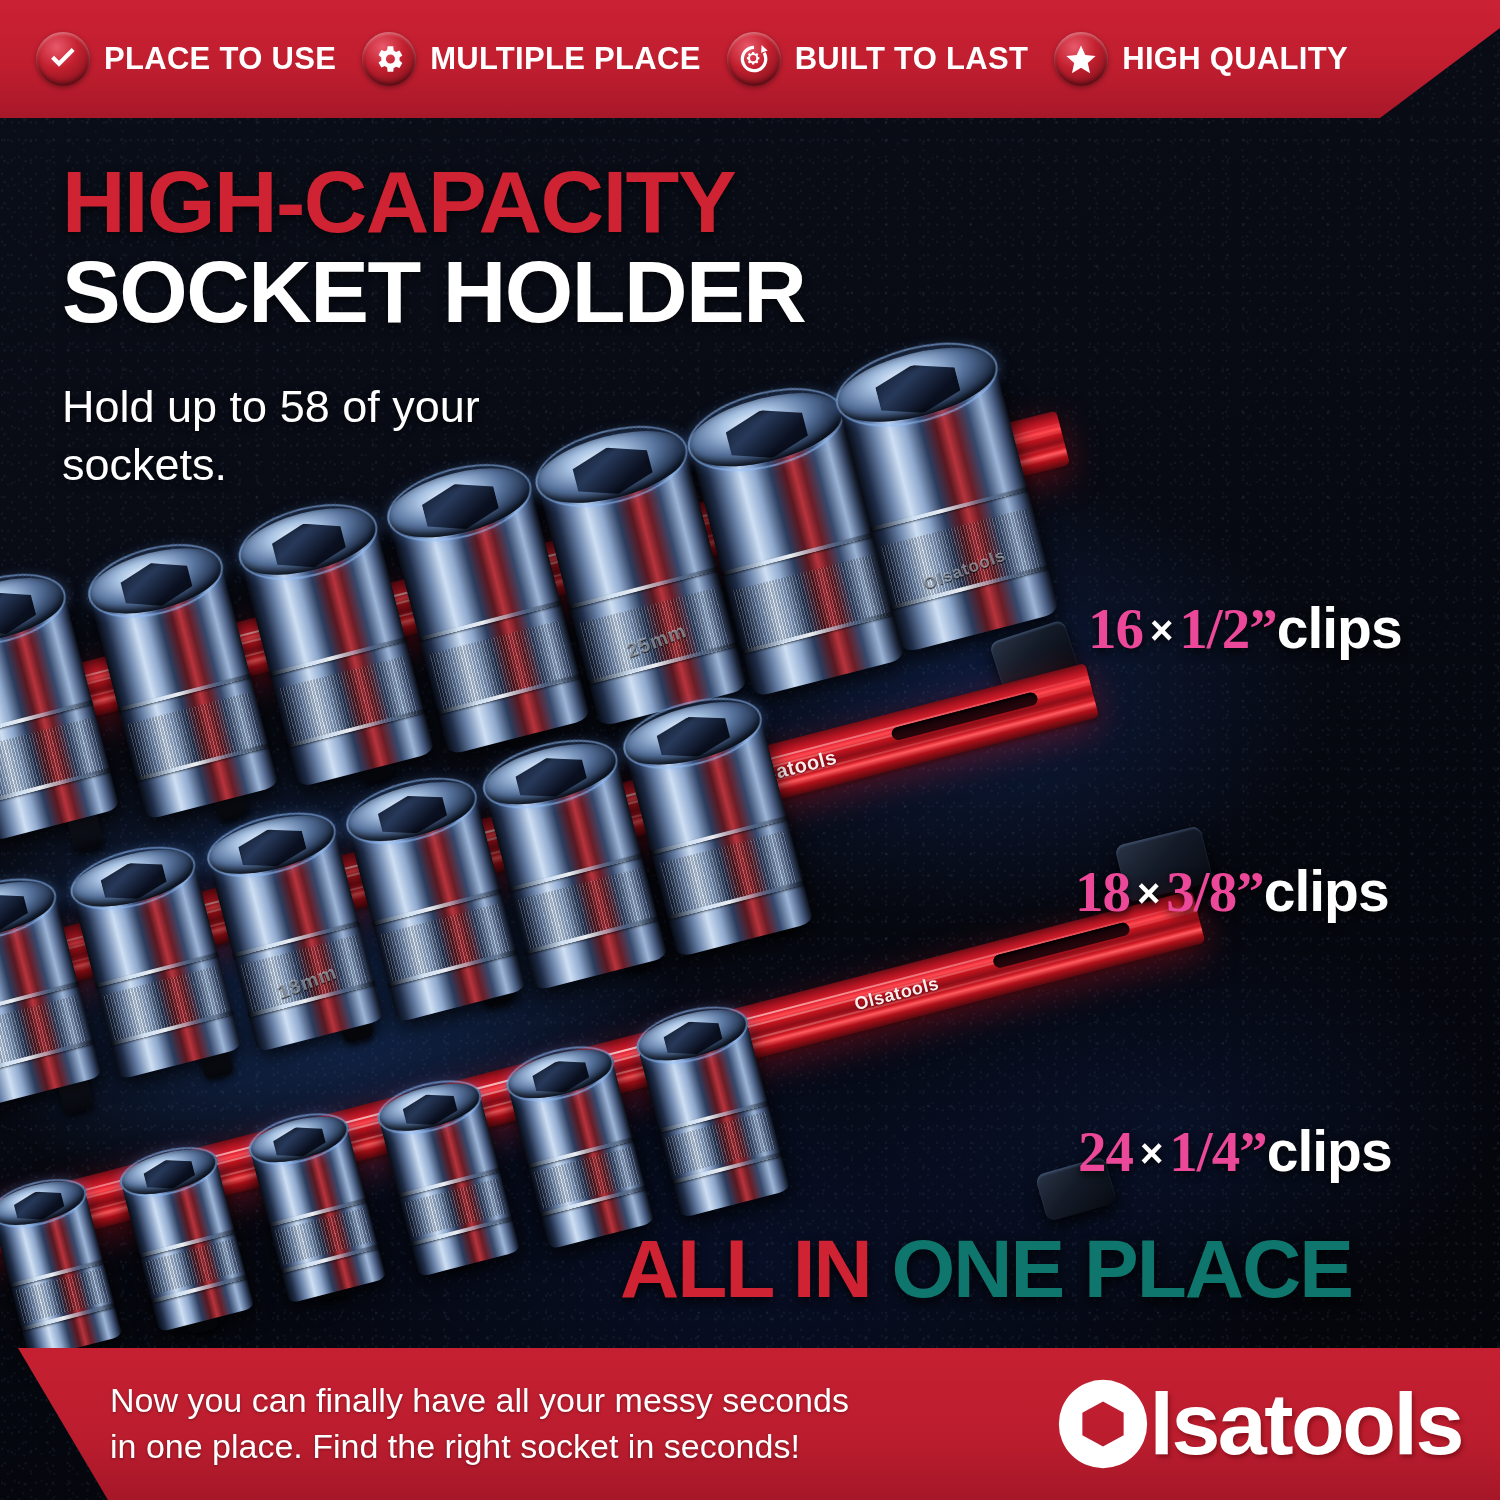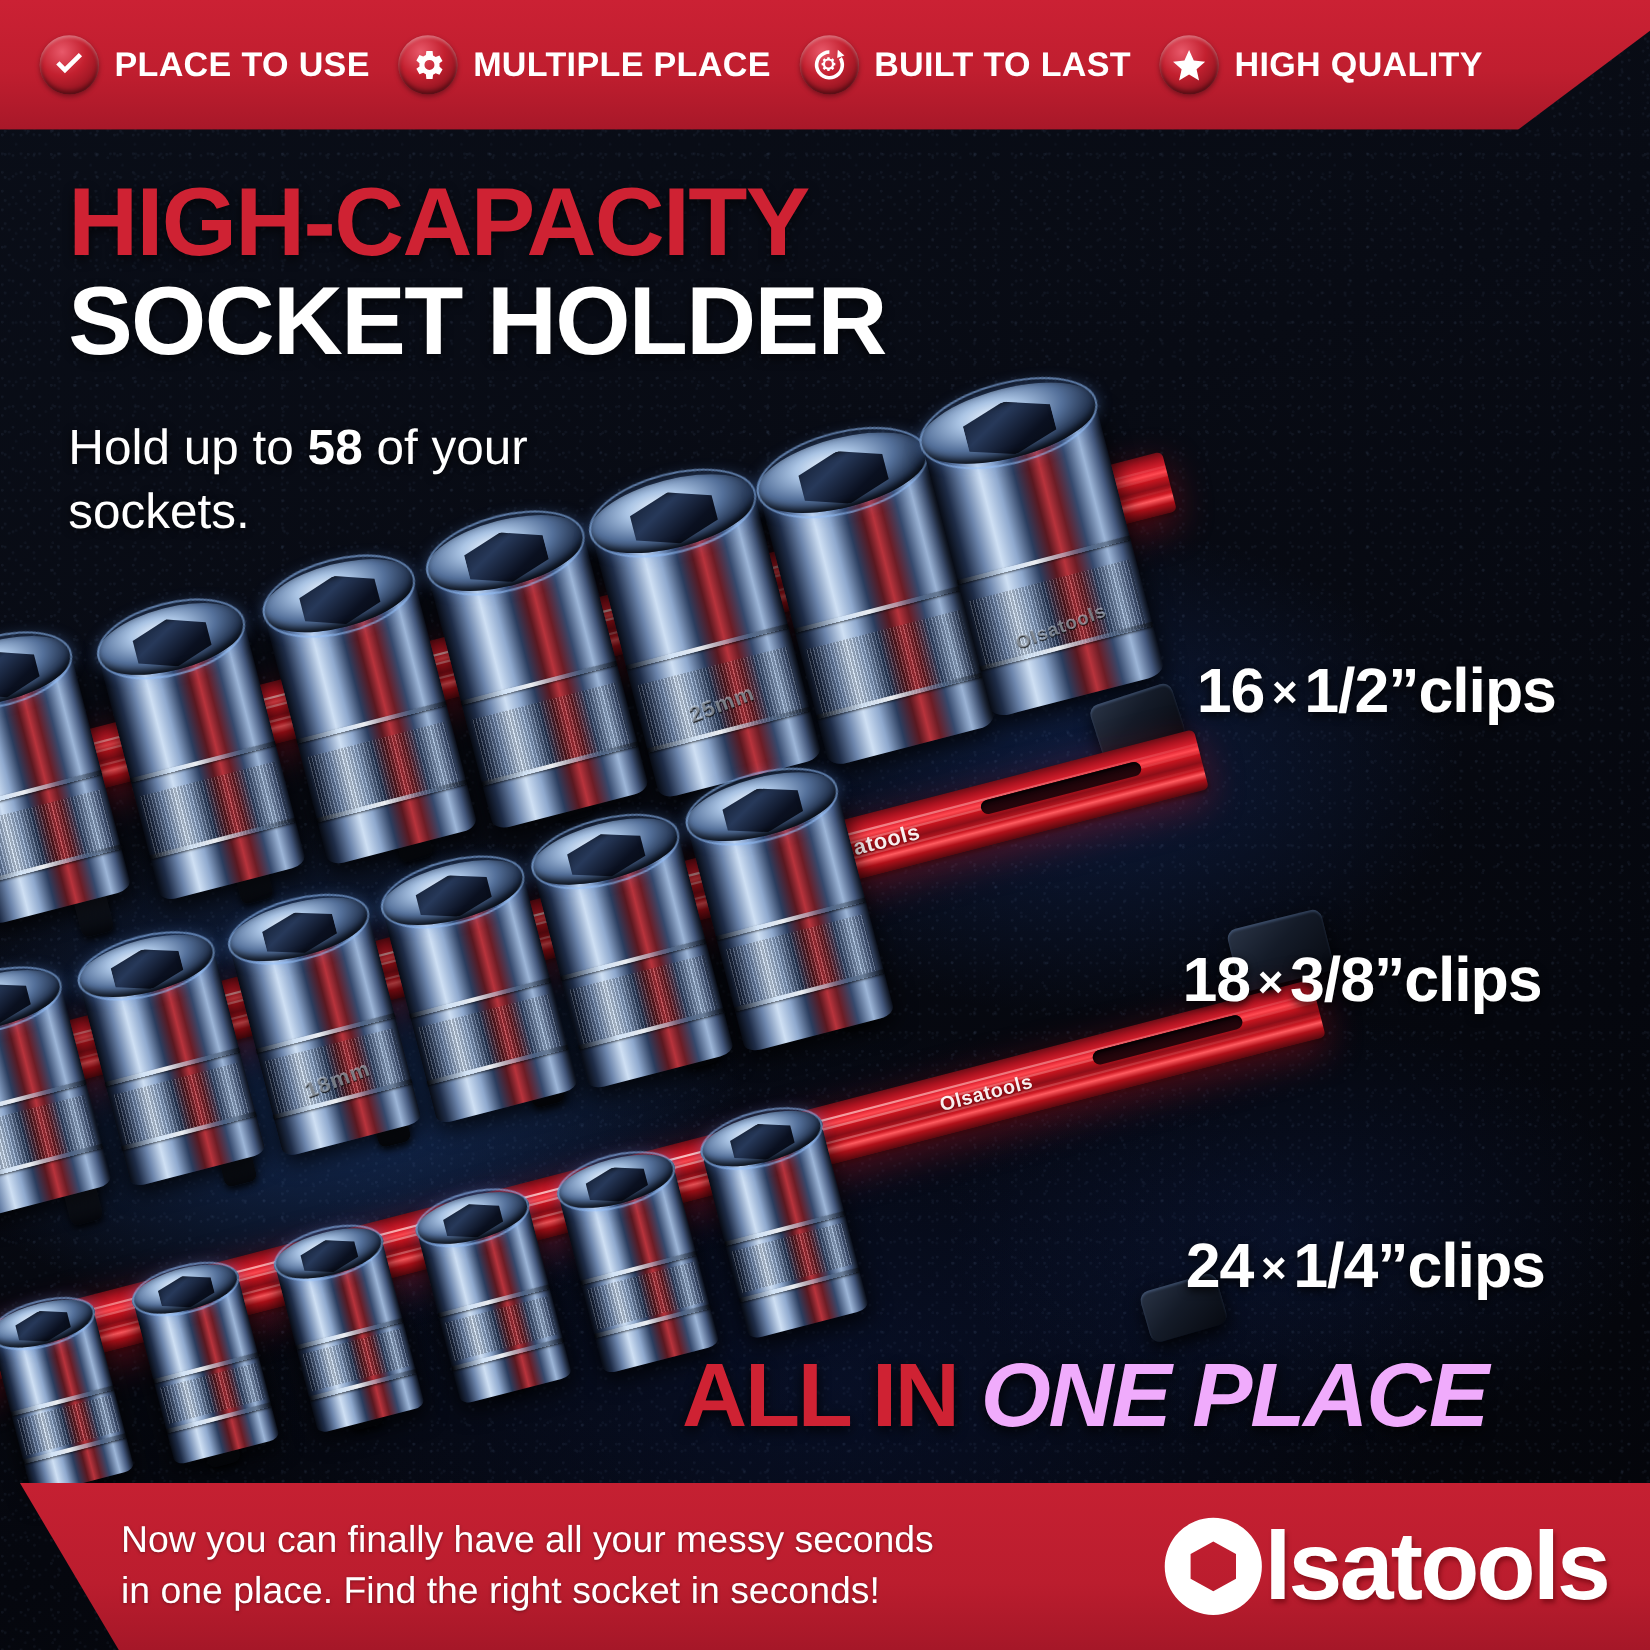--- a/index.html
+++ b/index.html
@@ -136,38 +136,38 @@
   .h-white {
     position:absolute; left:62px; top:250px; color:#fff;
     font-size:88px; font-weight:800; letter-spacing:-1.5px; line-height:.96;
     text-shadow:0 3px 10px rgba(0,0,0,.65);
   }
   .sub {
     position:absolute; left:62px; top:378px; color:#fff;
     font-size:45px; font-weight:400; line-height:1.28; width:430px;
     text-shadow:0 2px 8px rgba(0,0,0,.8);
   }
-  .sub b { font-weight:700; }
+  .sub b { font-weight:400; }
 
   
   .callout {
     position:absolute; font-size:57px; font-weight:800; letter-spacing:-1px;
     white-space:nowrap; text-shadow:0 3px 9px rgba(0,0,0,.9);
   }
-  .callout .r { color:#ffffff; }
+  .callout .r { color:#ec4899;font-family:Liberation Serif, serif; }
   .callout .w { color:#fff; }
   .callout .x { color:#fff; font-size:40px; vertical-align:4px; padding:0 7px; }
 
   .allinone {
     position:absolute; left:620px; top:1222px;
     font-size:82px; font-weight:800; letter-spacing:-2px; white-space:nowrap;
     text-shadow:0 4px 12px rgba(0,0,0,.9);
   }
   .allinone .r { color:#cf2233; }
-  .allinone .w { color:#f0abfc;font-style:italic; }
+  .allinone .w { color:#0f766e; }
 
   
   .botbar {
     position:absolute; left:0; bottom:0; width:1500px; height:152px;
     background:linear-gradient(to bottom, #c52032 0%, #bb1d2e 60%, #a51728 100%);
     clip-path:polygon(18px 0, 1500px 0, 1500px 152px, 108px 152px);
   }
   .bot-txt {
     position:absolute; left:110px; top:1378px; color:#fff;
     font-size:34px; font-weight:400; line-height:1.34; width:880px;

